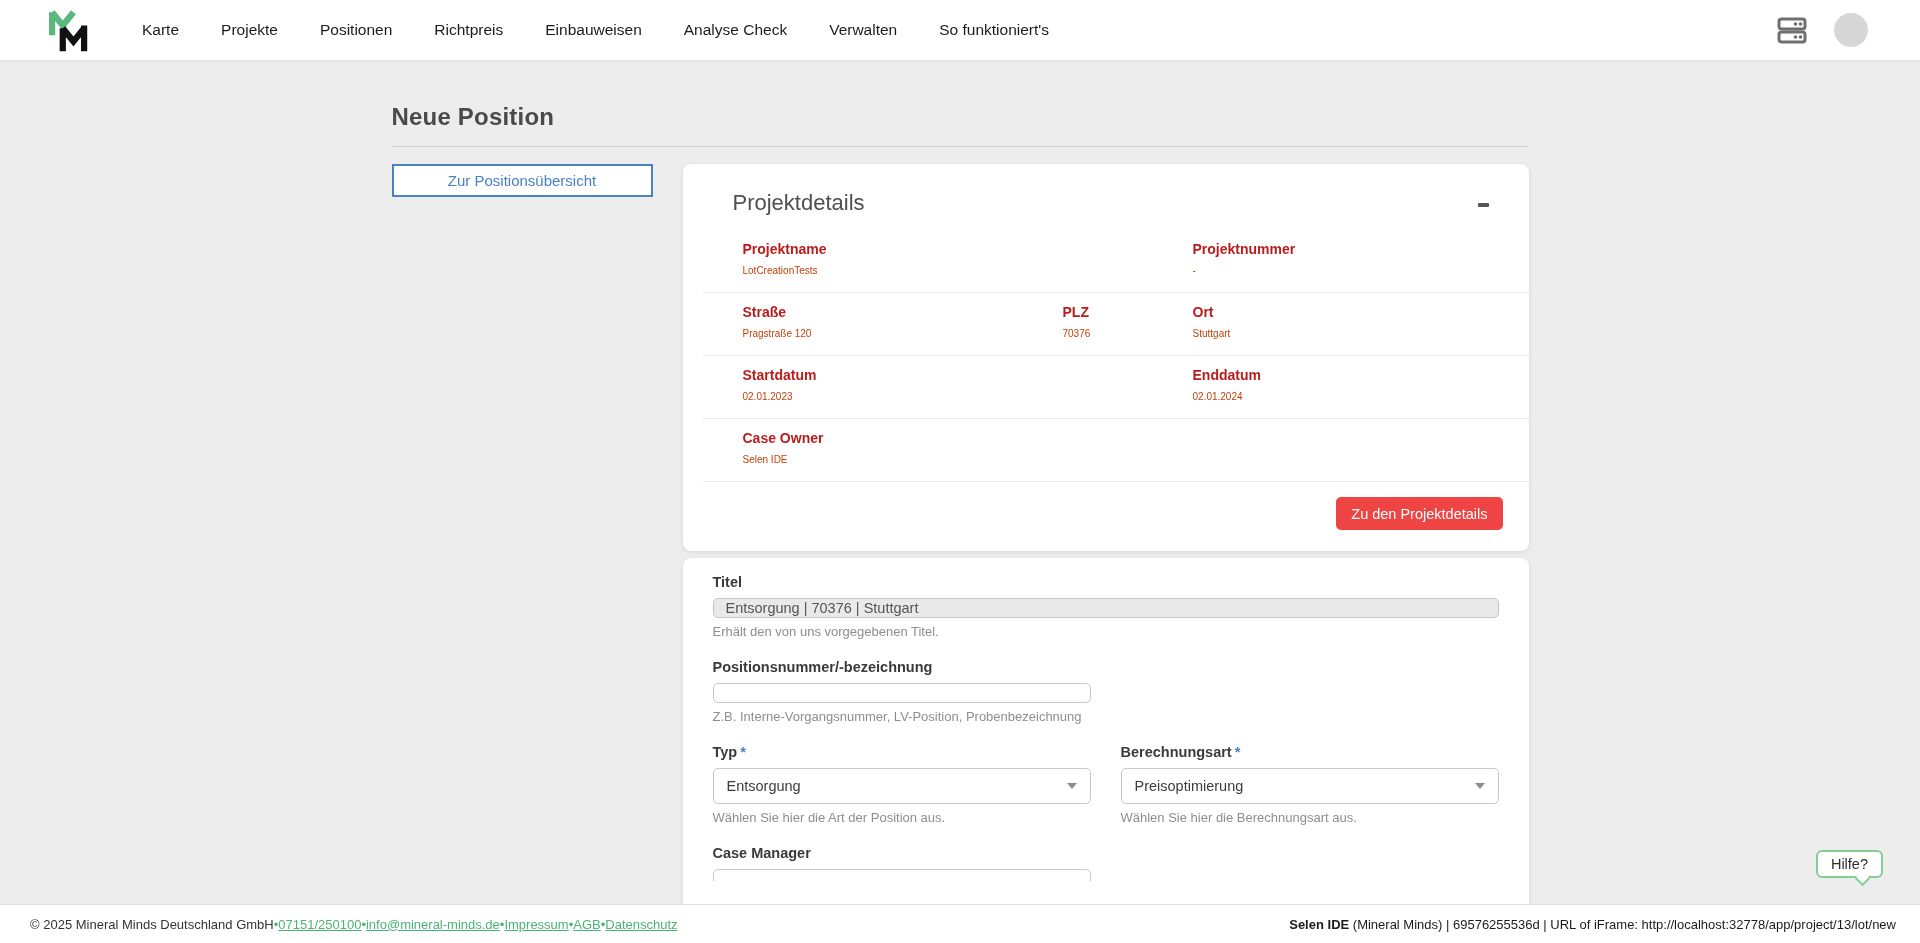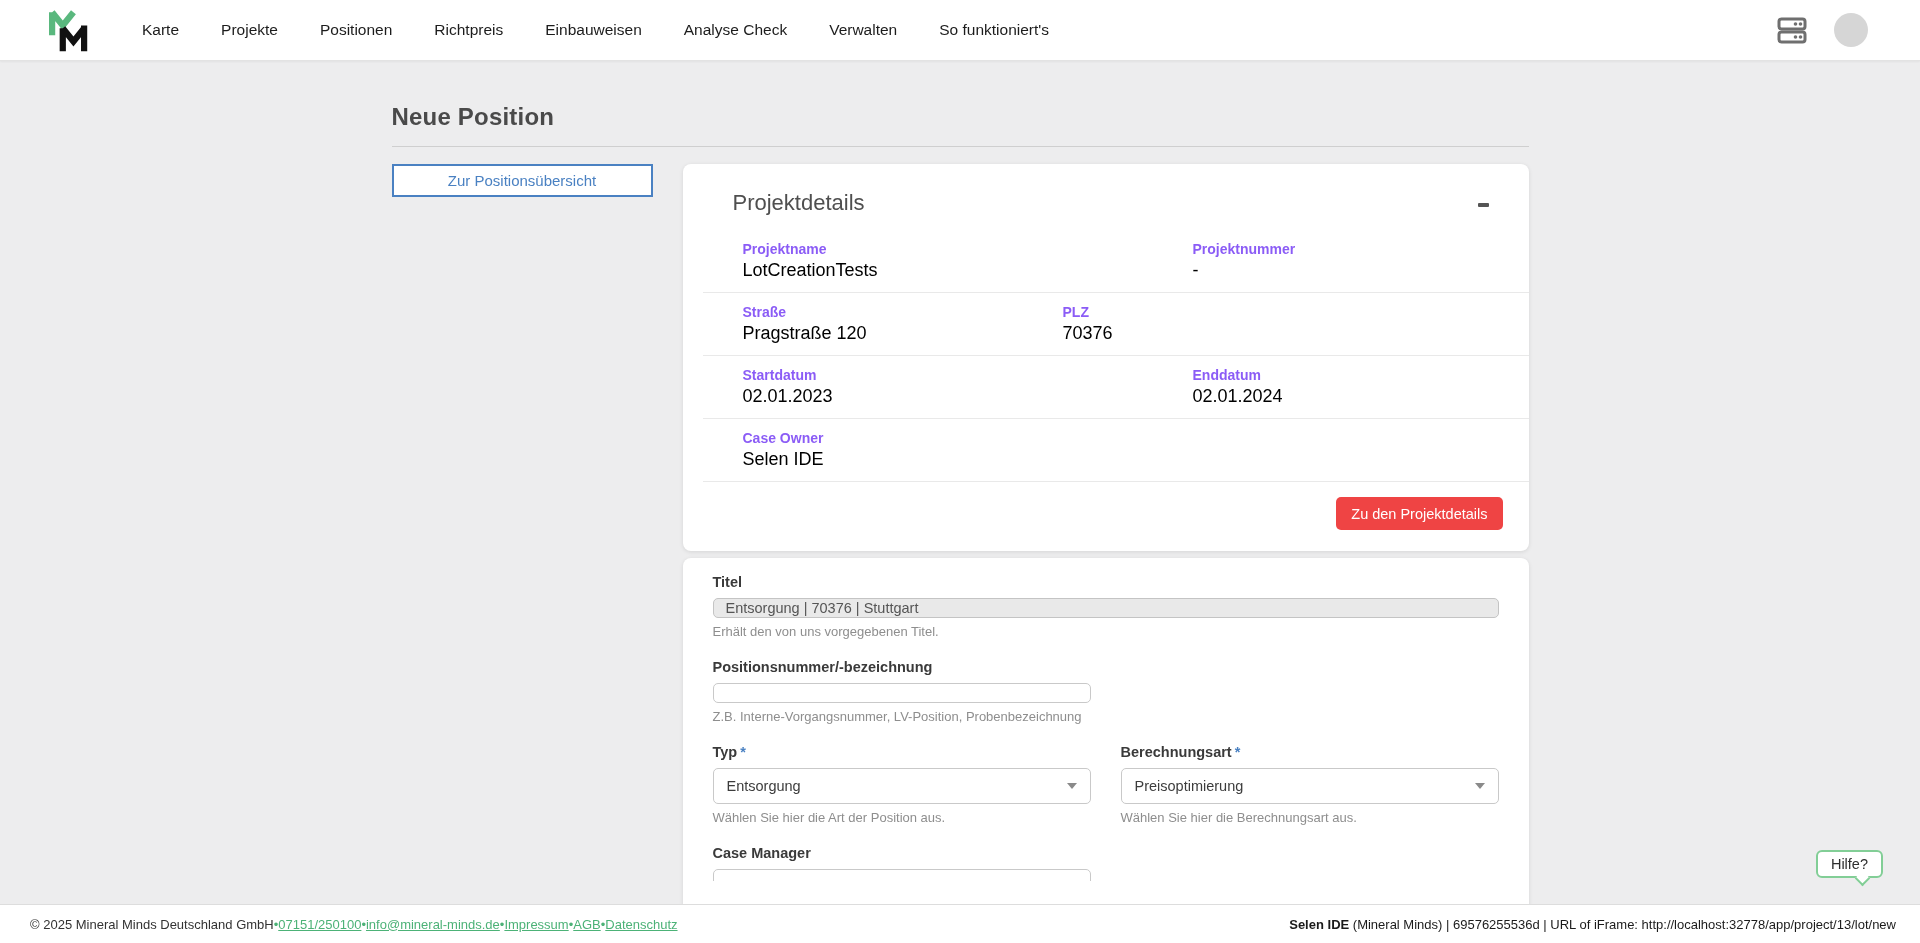--- a/index.html
+++ b/index.html
@@ -69,22 +69,22 @@
   .detail-row {
     display:grid; grid-template-columns:360px 130px 1fr;
     border-bottom:1px solid #e9e9e9;
     padding:9px 0 11px 0;
   }
   .detail-row .cell { padding-left:40px; }
   .detail-row .cell.plz { padding-left:0; }
   .detail-row .cell.col3 { padding-left:0; }
   .span2 { grid-column:span 2; }
   .span3 { grid-column:1 / -1; }
-  .dlabel { font-size:14px; font-weight:700; color:#8b5cf6; line-height:21px; }
-  .dvalue { font-size:18px; color:#000000; line-height:21px; }
+  .dlabel { font-size:14px; font-weight:700; color:#b91c1c; line-height:21px; }
+  .dvalue { font-size:10px; color:#c2410c; line-height:21px; }
 
   .card-actions { display:flex; justify-content:flex-end; padding:15px 26px 21px; }
   .primary-btn {
     background:#ef4444; color:#fff; border:none; border-radius:5px;
     height:33px; padding:0 15px; font-size:14.5px; font-family:inherit; cursor:pointer;
   }
 
   
   .form-card { padding:16px 30px 30px; }
   .field { margin-bottom:20px; }
@@ -204,20 +204,24 @@
 
           <div class="detail-row">
             <div class="cell">
               <div class="dlabel">Straße</div>
               <div class="dvalue">Pragstraße 120</div>
             </div>
             <div class="cell plz">
               <div class="dlabel">PLZ</div>
               <div class="dvalue">70376</div>
             </div>
+            <div class="cell col3">
+              <div class="dlabel">Ort</div>
+              <div class="dvalue">Stuttgart</div>
+            </div>
           </div>
 
           <div class="detail-row">
             <div class="cell span2">
               <div class="dlabel">Startdatum</div>
               <div class="dvalue">02.01.2023</div>
             </div>
             <div class="cell col3">
               <div class="dlabel">Enddatum</div>
               <div class="dvalue">02.01.2024</div>

